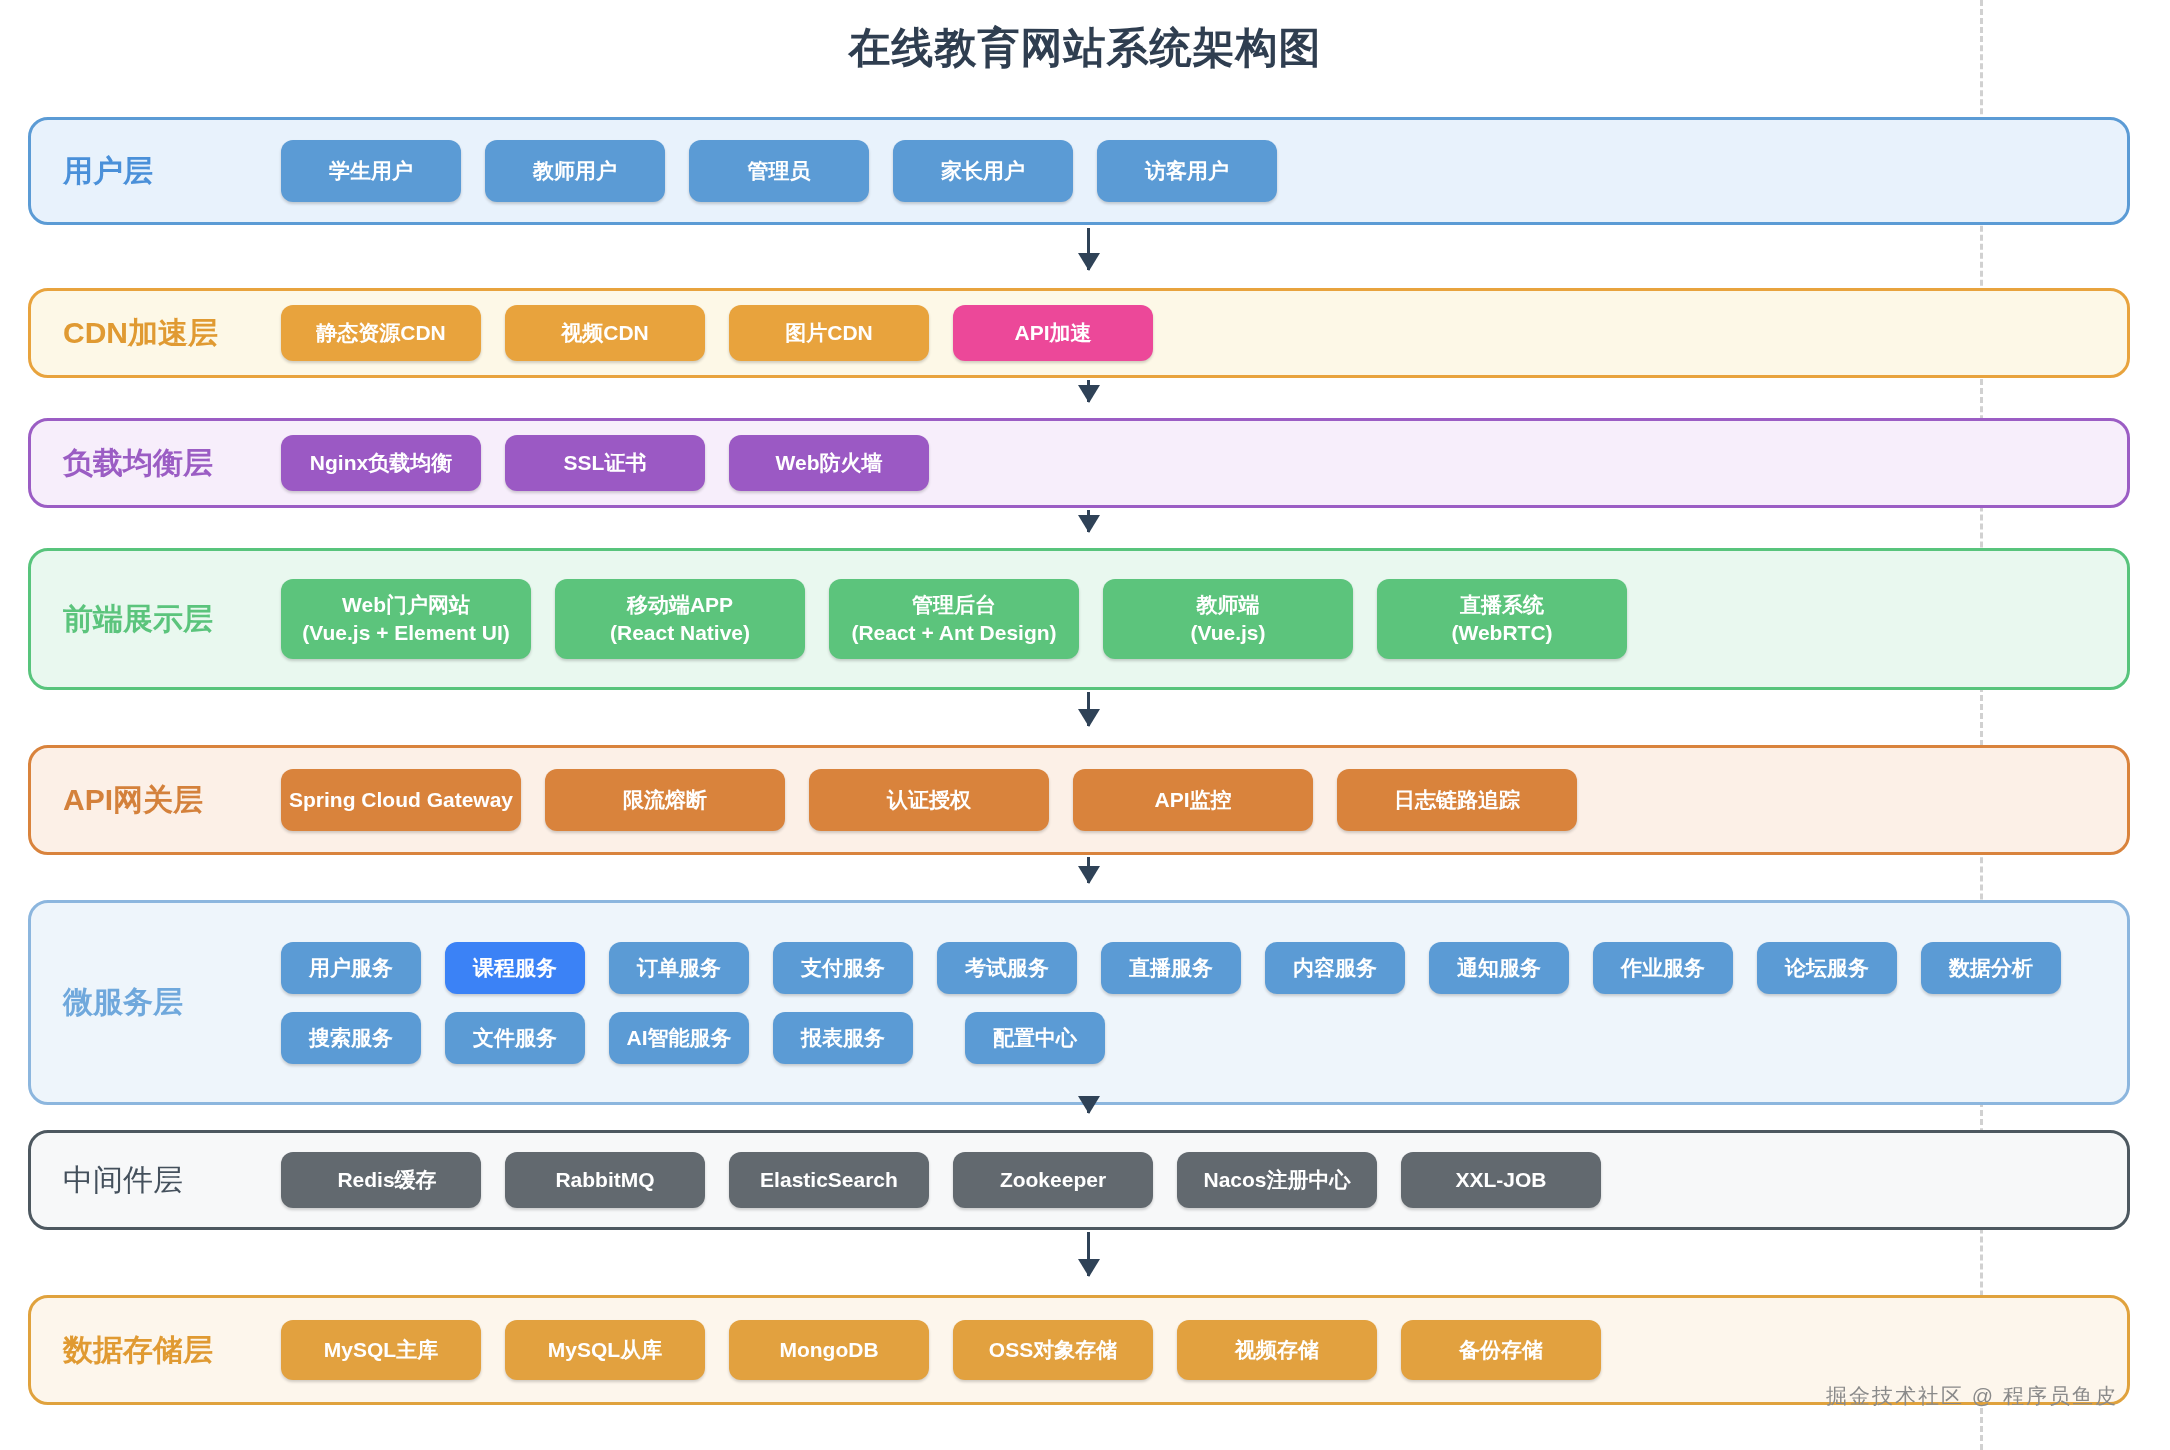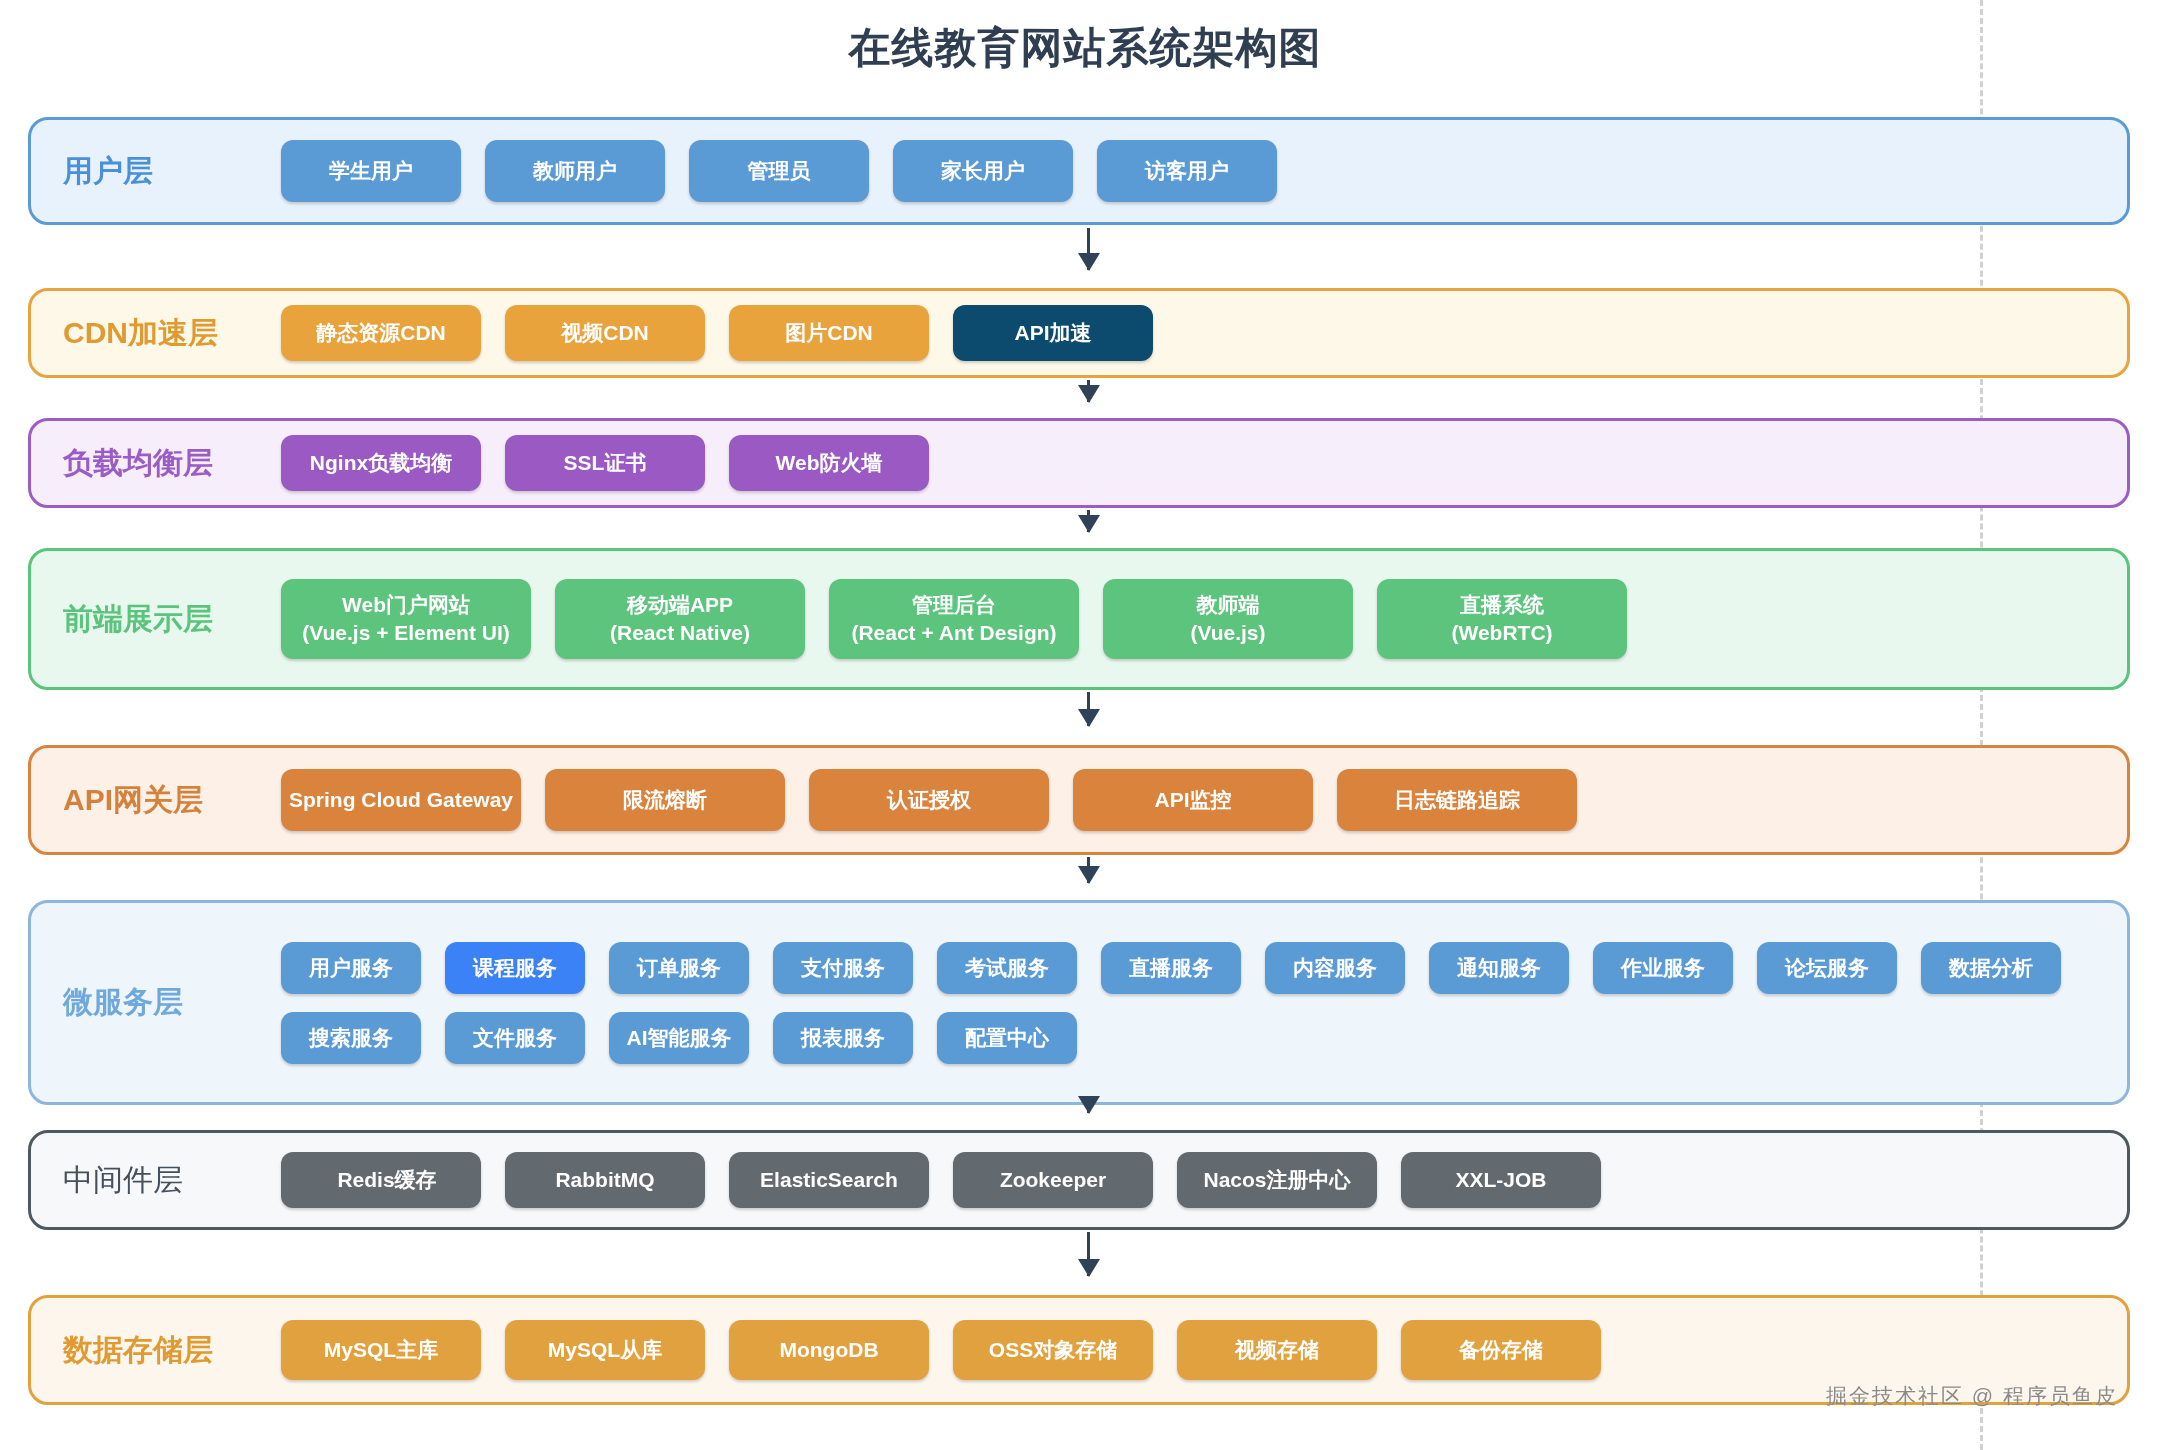--- a/index.html
+++ b/index.html
@@ -145,21 +145,21 @@
           <div class="node" style="width: 180px; height: 62px; background: rgb(91, 155, 213);">家长用户</div>
           <div class="node" style="width: 180px; height: 62px; background: rgb(91, 155, 213);">访客用户</div>
         </div>
       </div>
       <div class="layer" style="top: 288px; height: 90px; background: rgb(253, 248, 231); border-color: rgb(232, 163, 61);">
         <div class="layer-title" style="color: rgb(224, 154, 50);">CDN加速层</div>
         <div class="node-area">
           <div class="node" style="width: 200px; height: 56px; background: rgb(232, 163, 61);">静态资源CDN</div>
           <div class="node" style="width: 200px; height: 56px; background: rgb(232, 163, 61);">视频CDN</div>
           <div class="node" style="width: 200px; height: 56px; background: rgb(232, 163, 61);">图片CDN</div>
-          <div class="node" style="width: 200px; height: 56px; background: #0c4a6e;">API加速</div>
+          <div class="node" style="width: 200px; height: 56px; background: #ec4899;">API加速</div>
         </div>
       </div>
       <div class="layer" style="top: 418px; height: 90px; background: rgb(247, 238, 251); border-color: rgb(155, 93, 196);">
         <div class="layer-title" style="color: rgb(155, 93, 196);">负载均衡层</div>
         <div class="node-area">
           <div class="node" style="width: 200px; height: 56px; background: rgb(155, 89, 196);">Nginx负载均衡</div>
           <div class="node" style="width: 200px; height: 56px; background: rgb(155, 89, 196);">SSL证书</div>
           <div class="node" style="width: 200px; height: 56px; background: rgb(155, 89, 196);">Web防火墙</div>
         </div>
       </div>
@@ -199,21 +199,21 @@
           <div class="node" style="width: 140px; height: 52px; background: rgb(91, 155, 213);">直播服务</div>
           <div class="node" style="width: 140px; height: 52px; background: rgb(91, 155, 213);">内容服务</div>
           <div class="node" style="width: 140px; height: 52px; background: rgb(91, 155, 213);">通知服务</div>
           <div class="node" style="width: 140px; height: 52px; background: rgb(91, 155, 213);">作业服务</div>
           <div class="node" style="width: 140px; height: 52px; background: rgb(91, 155, 213);">论坛服务</div>
           <div class="node" style="width: 140px; height: 52px; background: rgb(91, 155, 213);">数据分析</div>
           <div class="node" style="width: 140px; height: 52px; background: rgb(91, 155, 213);">搜索服务</div>
           <div class="node" style="width: 140px; height: 52px; background: rgb(91, 155, 213);">文件服务</div>
           <div class="node" style="width: 140px; height: 52px; background: rgb(91, 155, 213);">AI智能服务</div>
           <div class="node" style="width: 140px; height: 52px; background: rgb(91, 155, 213);">报表服务</div>
-          <div class="node" style="width: 140px; height: 52px; background: rgb(91, 155, 213);">配置中心</div>
+          <div class="node" style="width: 140px; height: 52px; background: rgb(91, 155, 213); margin-left: 28px;">配置中心</div>
         </div>
       </div>
       <div class="layer" style="top: 1130px; height: 100px; background: rgb(247, 248, 249); border-color: rgb(77, 88, 96);">
         <div class="layer-title plain" style="color: rgb(68, 80, 92);">中间件层</div>
         <div class="node-area">
           <div class="node" style="width: 200px; height: 56px; background: rgb(98, 105, 111); padding-left: 12px;">Redis缓存</div>
           <div class="node" style="width: 200px; height: 56px; background: rgb(98, 105, 111);">RabbitMQ</div>
           <div class="node" style="width: 200px; height: 56px; background: rgb(98, 105, 111);">ElasticSearch</div>
           <div class="node" style="width: 200px; height: 56px; background: rgb(98, 105, 111);">Zookeeper</div>
           <div class="node" style="width: 200px; height: 56px; background: rgb(98, 105, 111);">Nacos注册中心</div>

